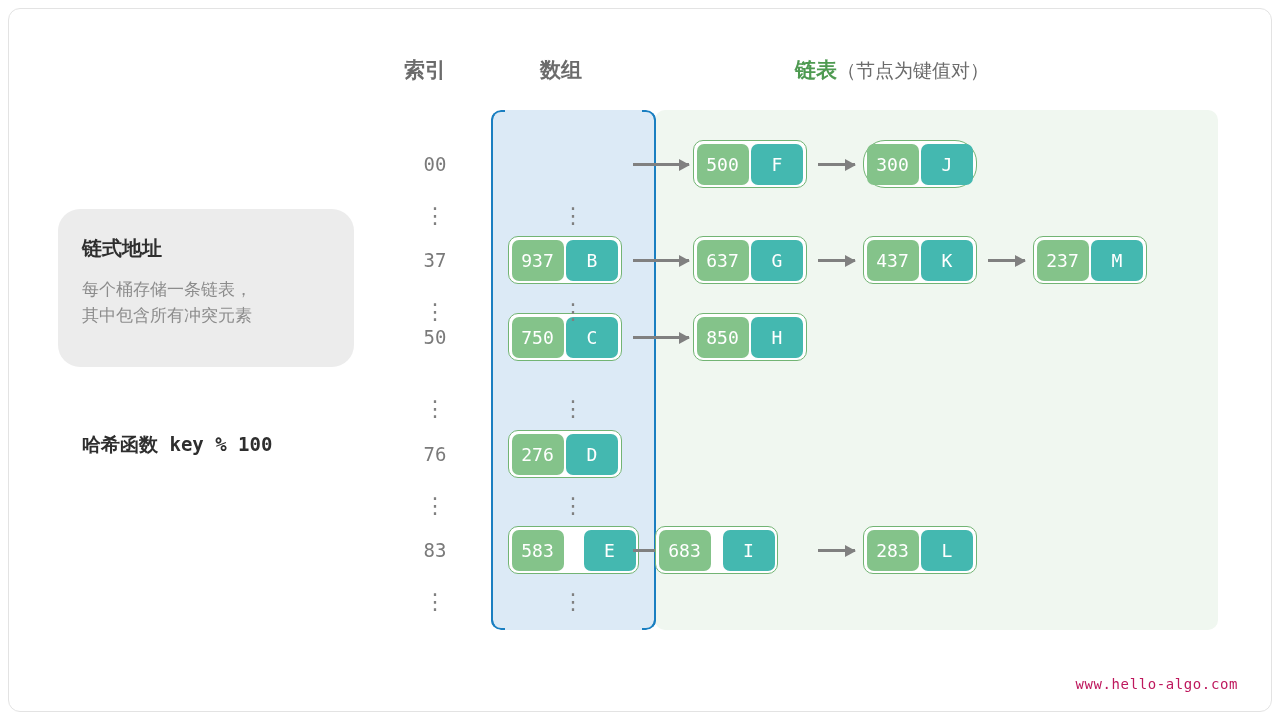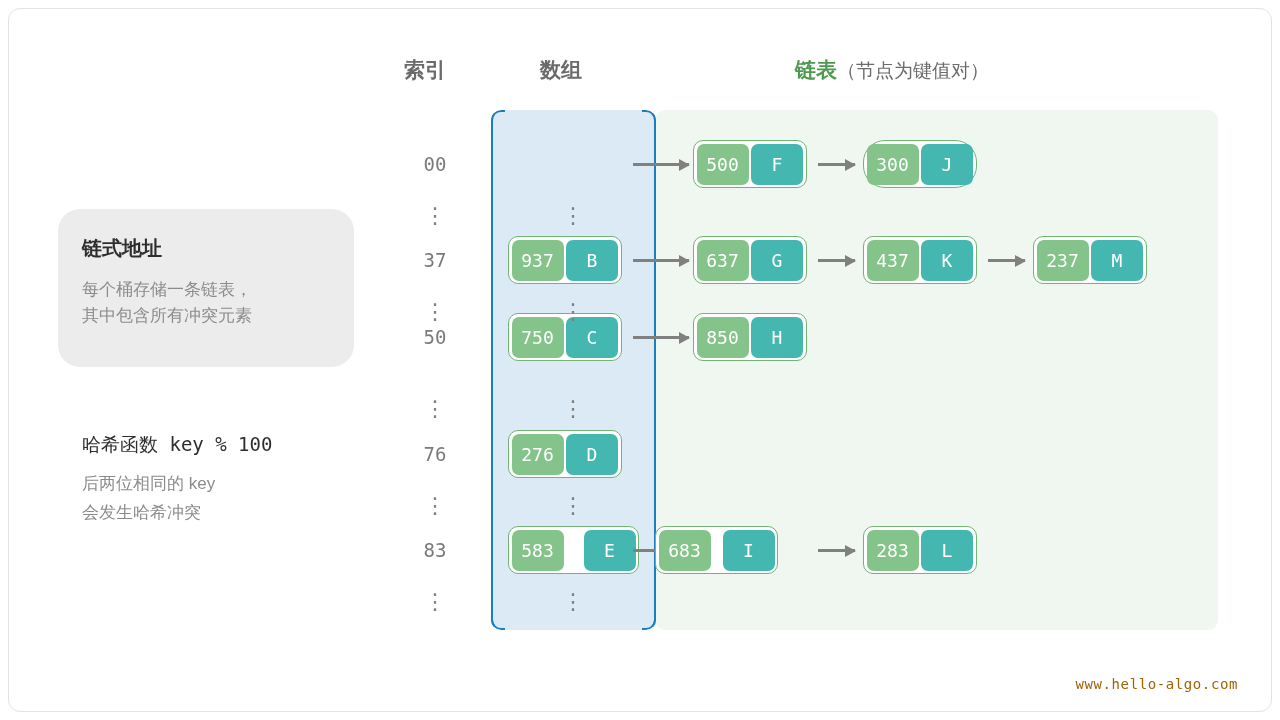--- a/index.html
+++ b/index.html
@@ -78,21 +78,21 @@
 
   #hash-block {
     position: absolute;
     left: 82px;
     top: 432px;
     width: 300px;
   }
   #hash-block .hash-title {
     font-family: "DejaVu Sans Mono", "Liberation Mono", monospace;
     font-size: 19px;
-    font-weight: normal;
+    font-weight: bold;
     color: #2e2e2e;
     white-space: nowrap;
     letter-spacing: 0px;
   }
   #hash-block .hash-body {
     margin-top: 11px;
     font-size: 17px;
     line-height: 29px;
     color: #8c8c8c;
     white-space: pre-line;
@@ -237,21 +237,21 @@
     border-left: 11px solid #808080;
   }
 
   
   #watermark {
     position: absolute;
     right: 42px;
     bottom: 28px;
     font-family: "DejaVu Sans Mono", "Liberation Mono", monospace;
     font-size: 14px;
-    color: #a16207;
+    color: #be185d;
     letter-spacing: 0.6px;
   }
 </style>
 </head>
 <body>
 
 <div id="page">
   <div class="page-frame"></div>
 
   <div class="col-header" id="hdr-index">索引</div>
@@ -259,22 +259,20 @@
   <div class="col-header" id="hdr-list"><span>链表</span><span class="sub">（节点为键值对）</span></div>
 
   <div id="info-card">
     <div class="card-title">链式地址</div>
     <div class="card-body">每个桶存储一条链表，
 其中包含所有冲突元素</div>
   </div>
 
   <div id="hash-block">
     <div class="hash-title">哈希函数 key % 100</div>
-    <div class="hash-body">后两位相同的 key
-会发生哈希冲突</div>
   </div>
 
   <div id="list-panel"></div>
   <div id="array-panel"></div>
 
   <div id="rows-layer">
       <div class="row" style="top: 135px;">
         <div class="row-index">00</div>
         <div class="arrow" style="left: 633px; width: 56px;"></div>
         <div class="node" style="left: 693px;">

